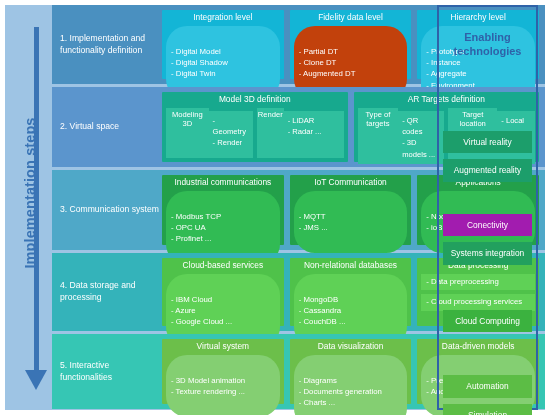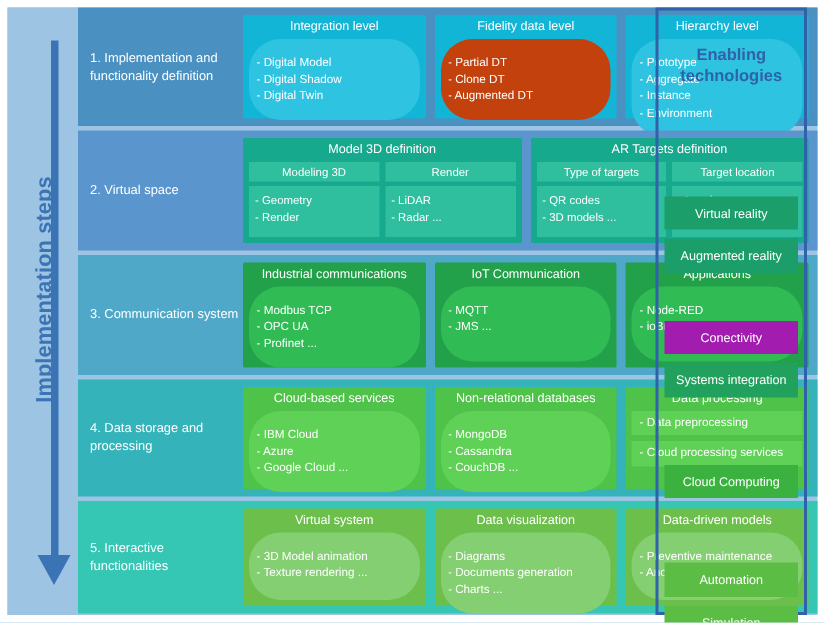--- a/index.html
+++ b/index.html
@@ -88,35 +88,35 @@
   .card-title{
     text-align:center;
     color:#ffffff;
     font-size:8.4px;
     padding:3px 2px 3px;
     line-height:1.15;
   }
   .card-body{
     margin:0 4px 4px 4px;
     flex:1 1 auto;
-    padding:10px 5px;
+    padding:20px 5px;
     box-sizing:border-box;
     color:#ffffff;
     font-size:7.8px;
     line-height:1.45;
     border-radius:21px;
   }
   .card-body div{white-space:nowrap;overflow:hidden;}
   .split{
     flex:1 1 auto;
     display:flex;
     gap:4px;
     margin:0 4px 4px 4px;
   }
-  .subcol{flex:1 1 0;display:flex;flex-direction:column;}
+  .subcol{flex:1 1 0;display:flex;}
   .sub-title{
     text-align:center;color:#ffffff;font-size:7.6px;
     padding:2px 1px;
   }
   .sub-body{
     flex:1 1 auto;margin-top:3px;padding:4px 4px;
     color:#ffffff;font-size:7.6px;line-height:1.5;
     box-sizing:border-box;
   }
   .stack{
@@ -185,22 +185,22 @@
             <div class="card-body" style="background: #c2410c;">
               <div>- Partial DT</div>
               <div>- Clone DT</div>
               <div>- Augmented DT</div>
             </div>
           </div>
           <div class="card" style="background: rgb(19, 181, 214);">
             <div class="card-title">Hierarchy level</div>
             <div class="card-body" style="background: rgb(46, 195, 224);">
               <div>- Prototype</div>
+              <div>- Instance</div>
               <div>- Aggregate</div>
-              <div>- Instance</div>
               <div>- Environment</div>
             </div>
           </div>
         </div>
       </div>
       <div class="row" style="top: 87px; height: 80px; background: rgb(91, 149, 205);">
         <div class="row-label">2. Virtual space</div>
         <div class="cards">
           <div class="card" style="background: rgb(23, 169, 142);">
             <div class="card-title">Model 3D definition</div>

